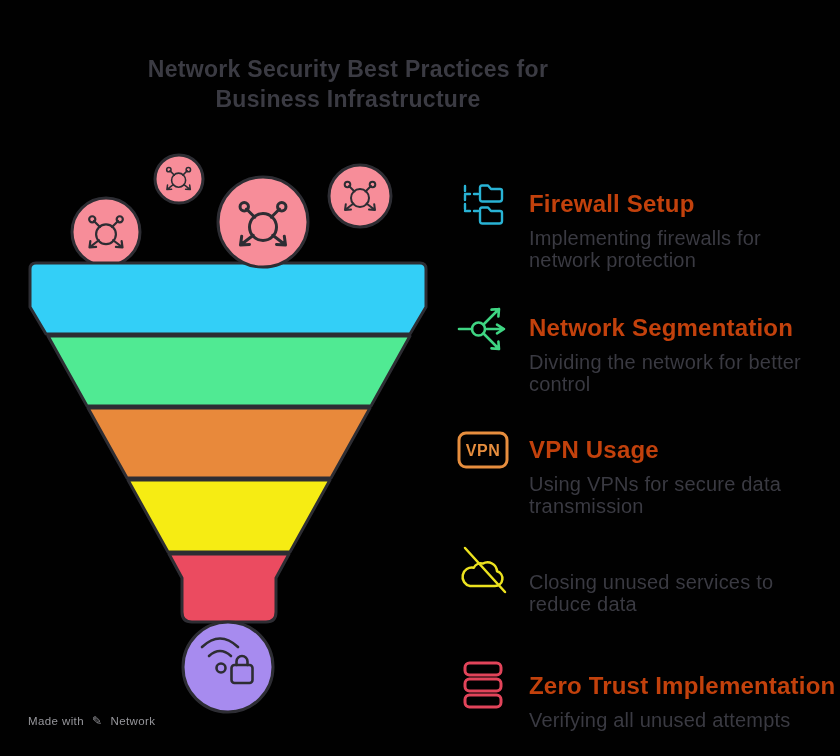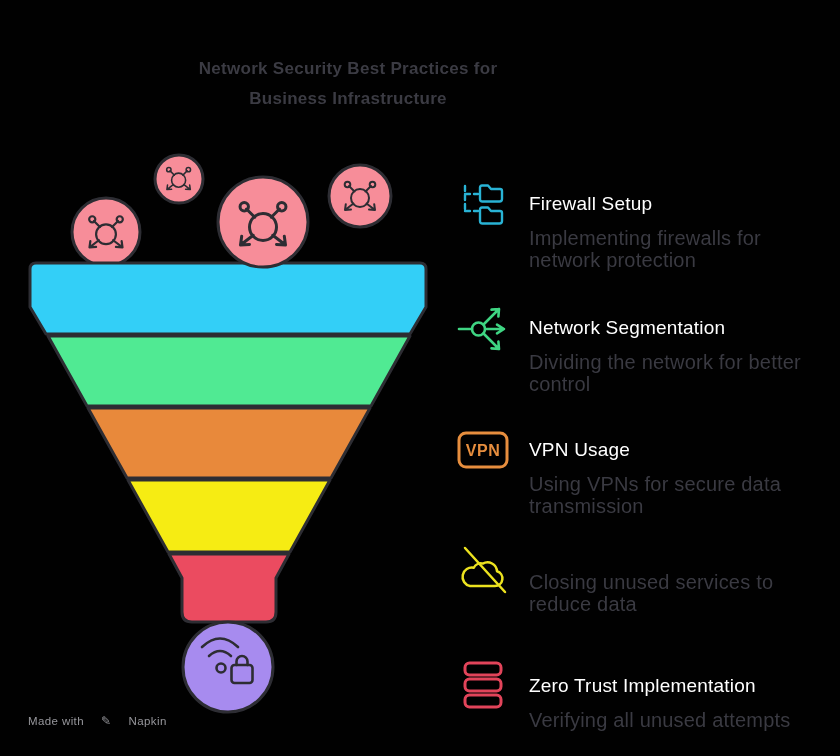--- a/index.html
+++ b/index.html
@@ -2,39 +2,39 @@
 <html><head>
 <meta charset="utf-8">
 <style>
   html,body { margin:0; padding:0; background:#000; }
   .stage {
     position:relative; width:840px; height:756px; background:#010101;
     overflow:hidden; font-family:"Liberation Sans", sans-serif;
   }
   .main-title {
     position:absolute; top:54px; left:0; width:696px; text-align:center;
-    font-size:17px; font-weight:bold; line-height:30px; color:#3b3b43;
+    font-size:23px; font-weight:bold; line-height:30px; color:#3b3b43;
     letter-spacing:0.3px;
   }
   .diagram-svg { position:absolute; left:0; top:0; }
   .items { position:absolute; left:455px; top:0; width:370px; }
   .item { position:absolute; display:flex; left:0; }
   .item-icon { width:56px; height:56px; margin-top:3px; flex:0 0 56px; }
   .item-text { padding-top:19px; margin-left:18px; width:300px; }
   .item-title {
-    font-size:19px; font-weight:normal; line-height:22px; color:#ffffff;
+    font-size:24px; font-weight:bold; line-height:22px; color:#c2410c;
     white-space:nowrap; letter-spacing:0.2px;
   }
   .item-desc {
     margin-top:12px; font-size:20px; line-height:22px; color:#3a3a42;
     max-width:282px; letter-spacing:0.2px;
   }
   .footer {
     position:absolute; left:28px; top:714px; font-size:11.5px; color:#97979c;
-    letter-spacing:0.4px; display:flex; align-items:center; gap:17px;
+    letter-spacing:0.4px; display:flex; align-items:center; gap:8px;
   }
   .pen-glyph { font-size:12px; color:#97979c; }
   svg .oline { stroke:#2d2d33; }
   svg text { font-family:"Liberation Sans", sans-serif; }
 </style>
 </head>
 <body>
 
 <div class="stage">
 
@@ -166,16 +166,16 @@
         <div class="item-title">Zero Trust Implementation</div>
         <div class="item-desc">Verifying all unused attempts</div>
       </div>
     </div>
 
   </div>
 
   <div class="footer">
     <span>Made with</span>
     <span class="pen-glyph">✎</span>
-    <span>Napkin</span>
+    <span>Network</span>
   </div>
 
 </div>
 
 </body></html>

